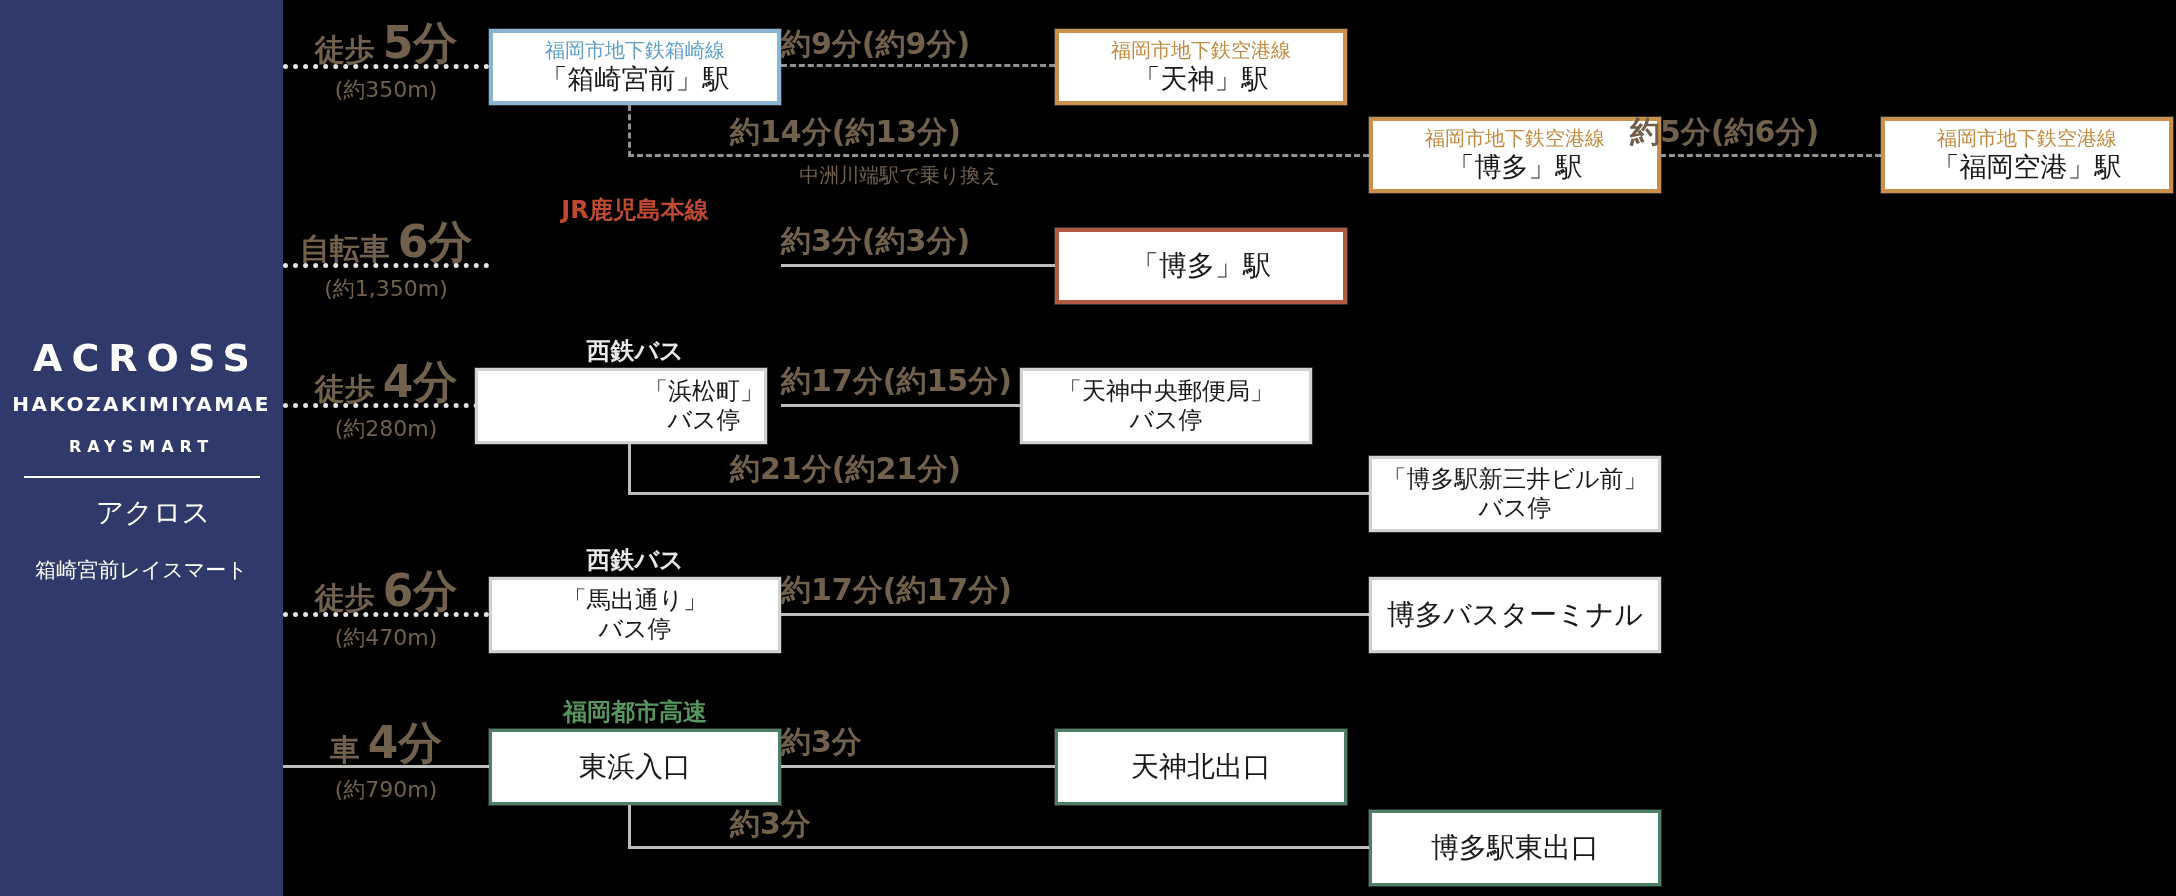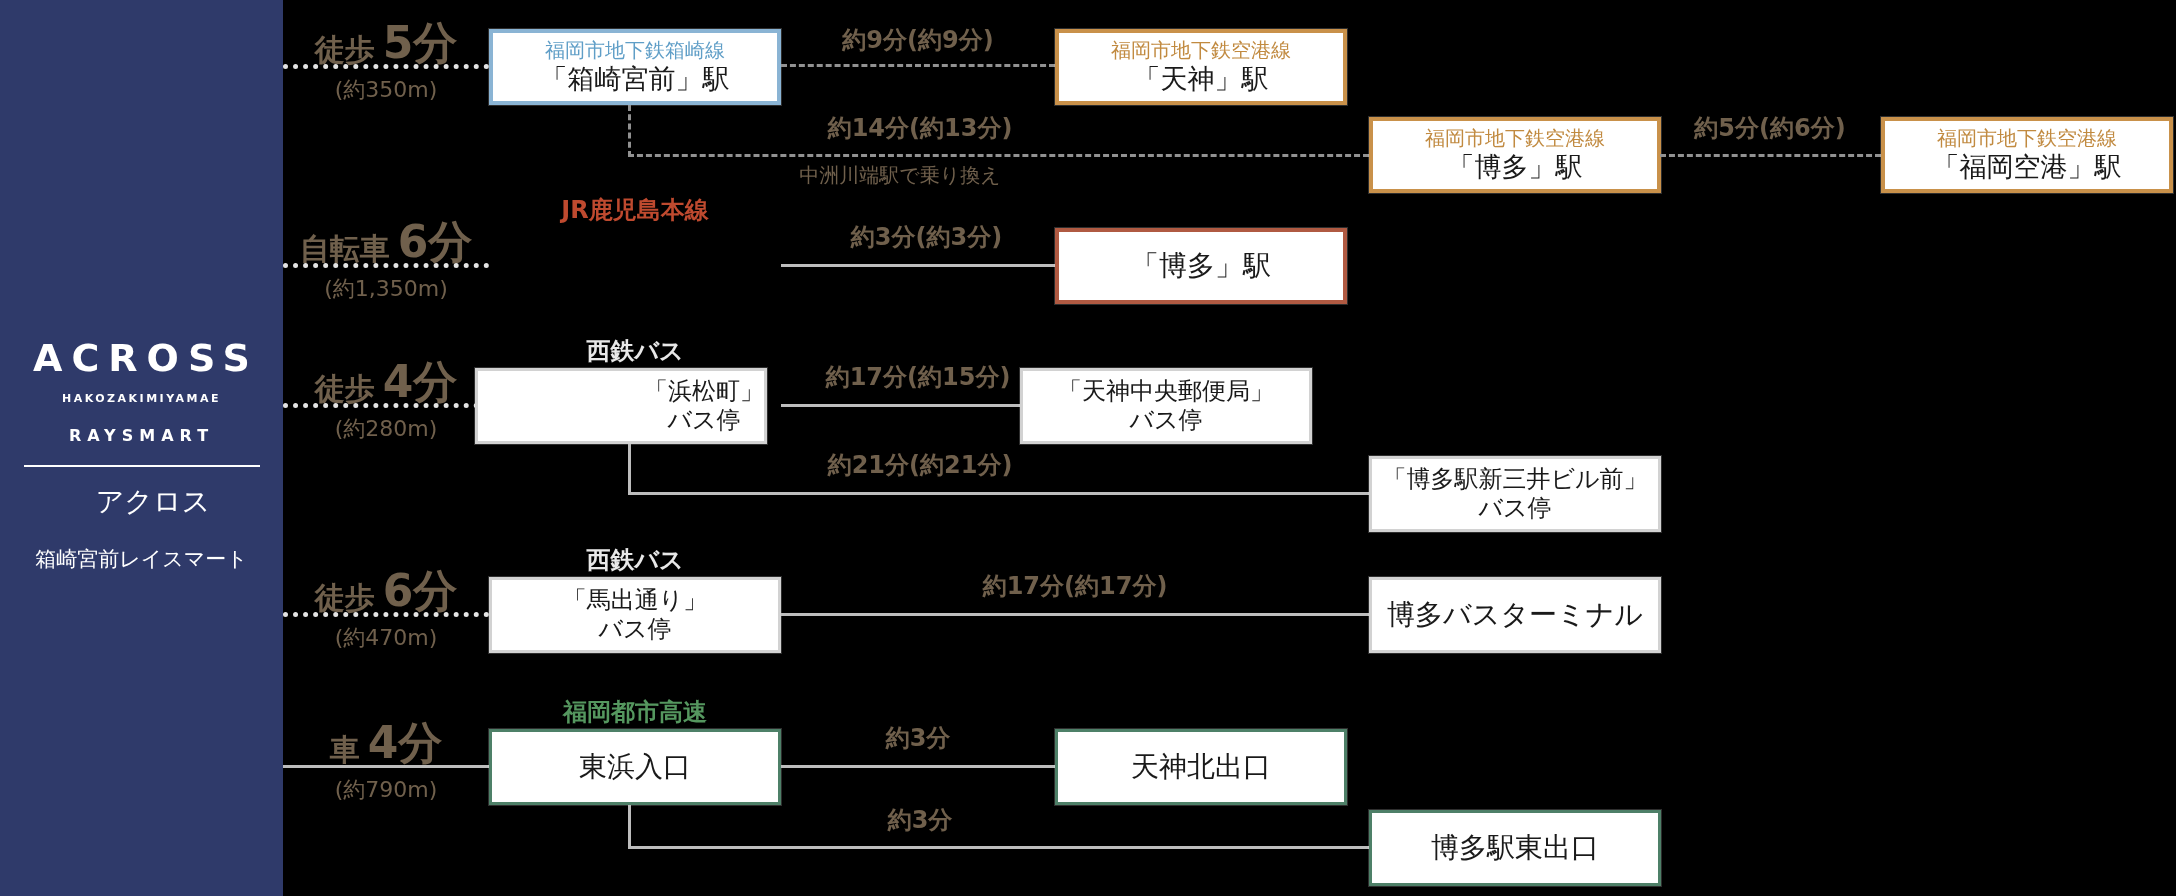--- a/index.html
+++ b/index.html
@@ -7,21 +7,21 @@
   #stage {
     position:relative; width:2176px; height:896px;
     background:var(--background,#000);
     font-family:"DejaVu Sans","Liberation Sans",sans-serif;
     overflow:hidden;
   }
   
   .sidebar { position:absolute; left:0; top:0; width:283px; height:896px; background:var(--sidebar,#2f3a6a); }
   .brand { position:absolute; left:0; top:336px; width:283px; text-align:center; color:#fff; }
   .brand-logo { font-size:38px; font-weight:600; letter-spacing:9px; text-indent:9px; }
-  .brand-sub1 { font-size:11px; font-weight:600; letter-spacing:2.5px; margin-top:12px; }
+  .brand-sub1 { font-size:20px; font-weight:600; letter-spacing:2.5px; margin-top:12px; }
   .brand-sub2 { font-size:16px; font-weight:600; letter-spacing:6px; margin-top:21px; }
   .brand-divider { width:236px; height:2px; background:#fff; margin:20px auto 16px auto; }
   .brand-ja1 { font-size:28px;margin-left:23px; }
   .brand-ja2 { font-size:21px; margin-top:24px; }
   
   .node {
     position:absolute; width:292px; height:76px; background:#fff;
     display:flex; flex-direction:column; align-items:center; justify-content:center;
     color:#1a1a1a; border:4px solid #0c4a6e; box-shadow:0 0 0 1px rgba(255,255,255,.18);
   }
@@ -36,21 +36,21 @@
   .node-name { font-size:27px; line-height:1.2; white-space:pre-line; text-align:center; }
   .node.two   .node-name { font-size:24px; }
   .node.plain .node-name { font-size:28px; }
   
   .hline { position:absolute; height:3px; background:#bdbdbd; }
   .vline { position:absolute; width:3px;  background:#bdbdbd; }
   .hdash { position:absolute; height:0; border-top:3px dashed #919191; }
   .vdash { position:absolute; width:0;  border-left:3px dashed #919191; }
   .hdot  { position:absolute; height:0; border-top:5px dotted #e3e3e3; }
   
-  .edge-label { position:absolute; text-align:center; color:var(--text-brown,#70604c); font-size:24px; font-weight:600; }
+  .edge-label { position:absolute; color:var(--text-brown,#70604c); font-size:30px; font-weight:600; }
   .edge-note  { position:absolute; text-align:center; color:var(--text-brown,#70604c); font-size:20px; }
   .line-label { position:absolute; width:292px; text-align:center; font-size:24px; font-weight:600; }
   .line-label.t-red   { color:var(--text-red,#bf4a2f); }
   .line-label.t-white { color:#e8e8e8; }
   .line-label.t-green { color:var(--text-green,#55975f); }
   .access-time { position:absolute; width:206px; height:50px; display:flex; align-items:flex-end; justify-content:center; gap:8px; color:var(--text-brown,#70604c); }
   .access-mode { font-size:30px; font-weight:600; line-height:1; }
   .access-num  { font-size:44px; font-weight:600; line-height:1; }
   .access-dist { position:absolute; width:206px; text-align:center; font-size:22px; color:var(--text-brown,#70604c); }
 </style>

